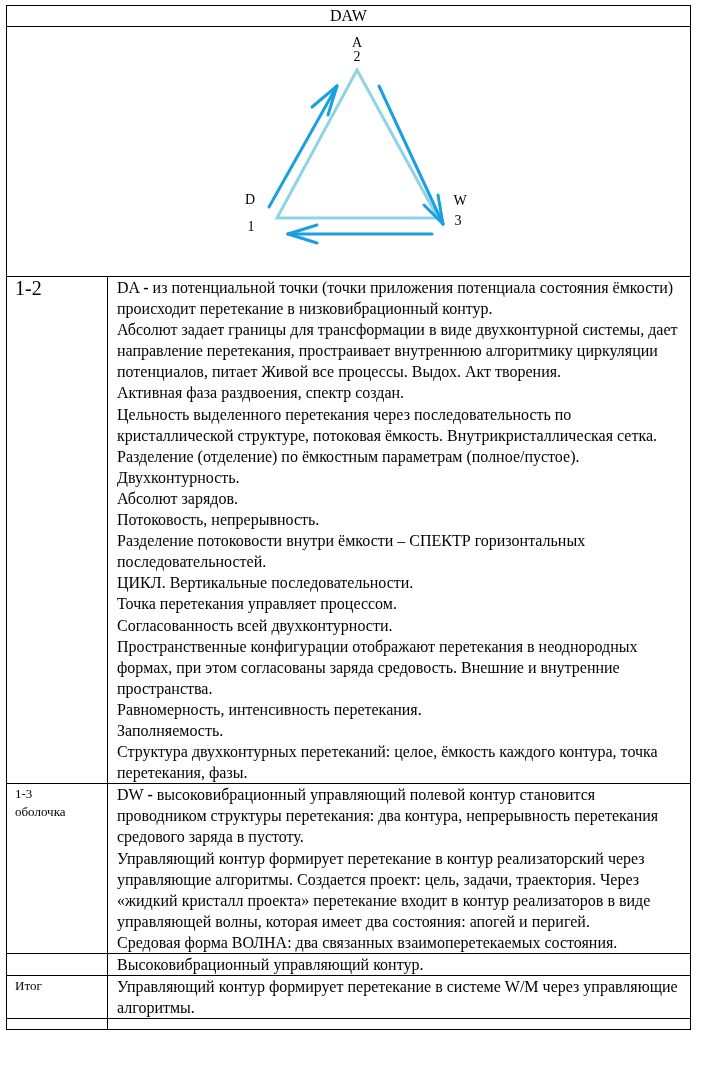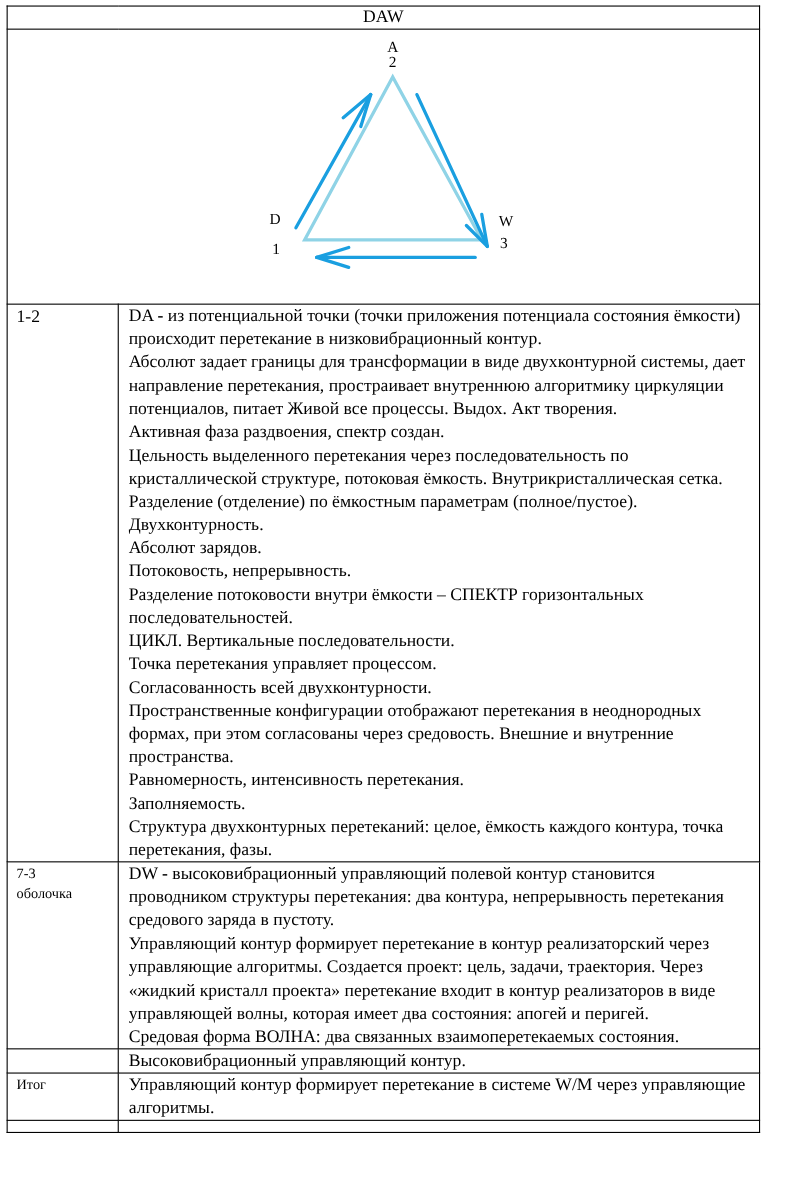--- a/index.html
+++ b/index.html
@@ -39,21 +39,21 @@
     .diagram-cell {
       height: 249px;
       position: relative;
     }
     .diagram-cell svg {
       position: absolute;
       left: 0;
       top: 0;
     }
     .label-cell {
-      font-size: 16px;
+      font-size: 20px;
       line-height: 21px;
       padding: 1px 0 0 8px !important;
     }
     .label-cell .sub {
       display: block;
       font-size: 13px;
       line-height: 17px;
     }
     .label-cell.small {
       font-size: 13px;
@@ -135,31 +135,31 @@
       <span class="line">Активная фаза раздвоения, спектр создан.</span>
       <span class="line">Цельность выделенного перетекания через последовательность по кристаллической структуре, потоковая ёмкость. Внутрикристаллическая сетка.</span>
       <span class="line">Разделение (отделение) по ёмкостным параметрам (полное/пустое).</span>
       <span class="line">Двухконтурность.</span>
       <span class="line">Абсолют зарядов.</span>
       <span class="line">Потоковость, непрерывность.</span>
       <span class="line">Разделение потоковости внутри ёмкости – СПЕКТР горизонтальных последовательностей.</span>
       <span class="line">ЦИКЛ. Вертикальные последовательности.</span>
       <span class="line">Точка перетекания управляет процессом.</span>
       <span class="line">Согласованность всей двухконтурности.</span>
-      <span class="line">Пространственные конфигурации отображают перетекания в неоднородных формах, при этом согласованы через средовость. Внешние и внутренние пространства.</span>
+      <span class="line">Пространственные конфигурации отображают перетекания в неоднородных формах, при этом согласованы заряда средовость. Внешние и внутренние пространства.</span>
       <span class="line">Равномерность, интенсивность перетекания.</span>
       <span class="line">Заполняемость.</span>
       <span class="line">Структура двухконтурных перетеканий: целое, ёмкость каждого контура, точка перетекания, фазы.</span>
     </td>
   </tr>
 
 
   <tr>
     <td class="label-cell small">
-      <span>7-3</span>
+      <span>1-3</span>
       <span class="sub">оболочка</span>
     </td>
     <td class="content-cell">
       <span class="line"><span class="lead">DW</span> <span class="dash">-</span><span> высоковибрационный управляющий полевой контур становится проводником структуры перетекания: два контура, непрерывность перетекания средового заряда в пустоту.</span></span>
       <span class="line">Управляющий контур формирует перетекание в контур реализаторский через управляющие алгоритмы. Создается проект: цель, задачи, траектория. Через «жидкий кристалл проекта» перетекание входит в контур реализаторов в виде управляющей волны, которая имеет два состояния: апогей и перигей.</span>
       <span class="line">Средовая форма ВОЛНА: два связанных взаимоперетекаемых состояния.</span>
     </td>
   </tr>
 
   <tr>

